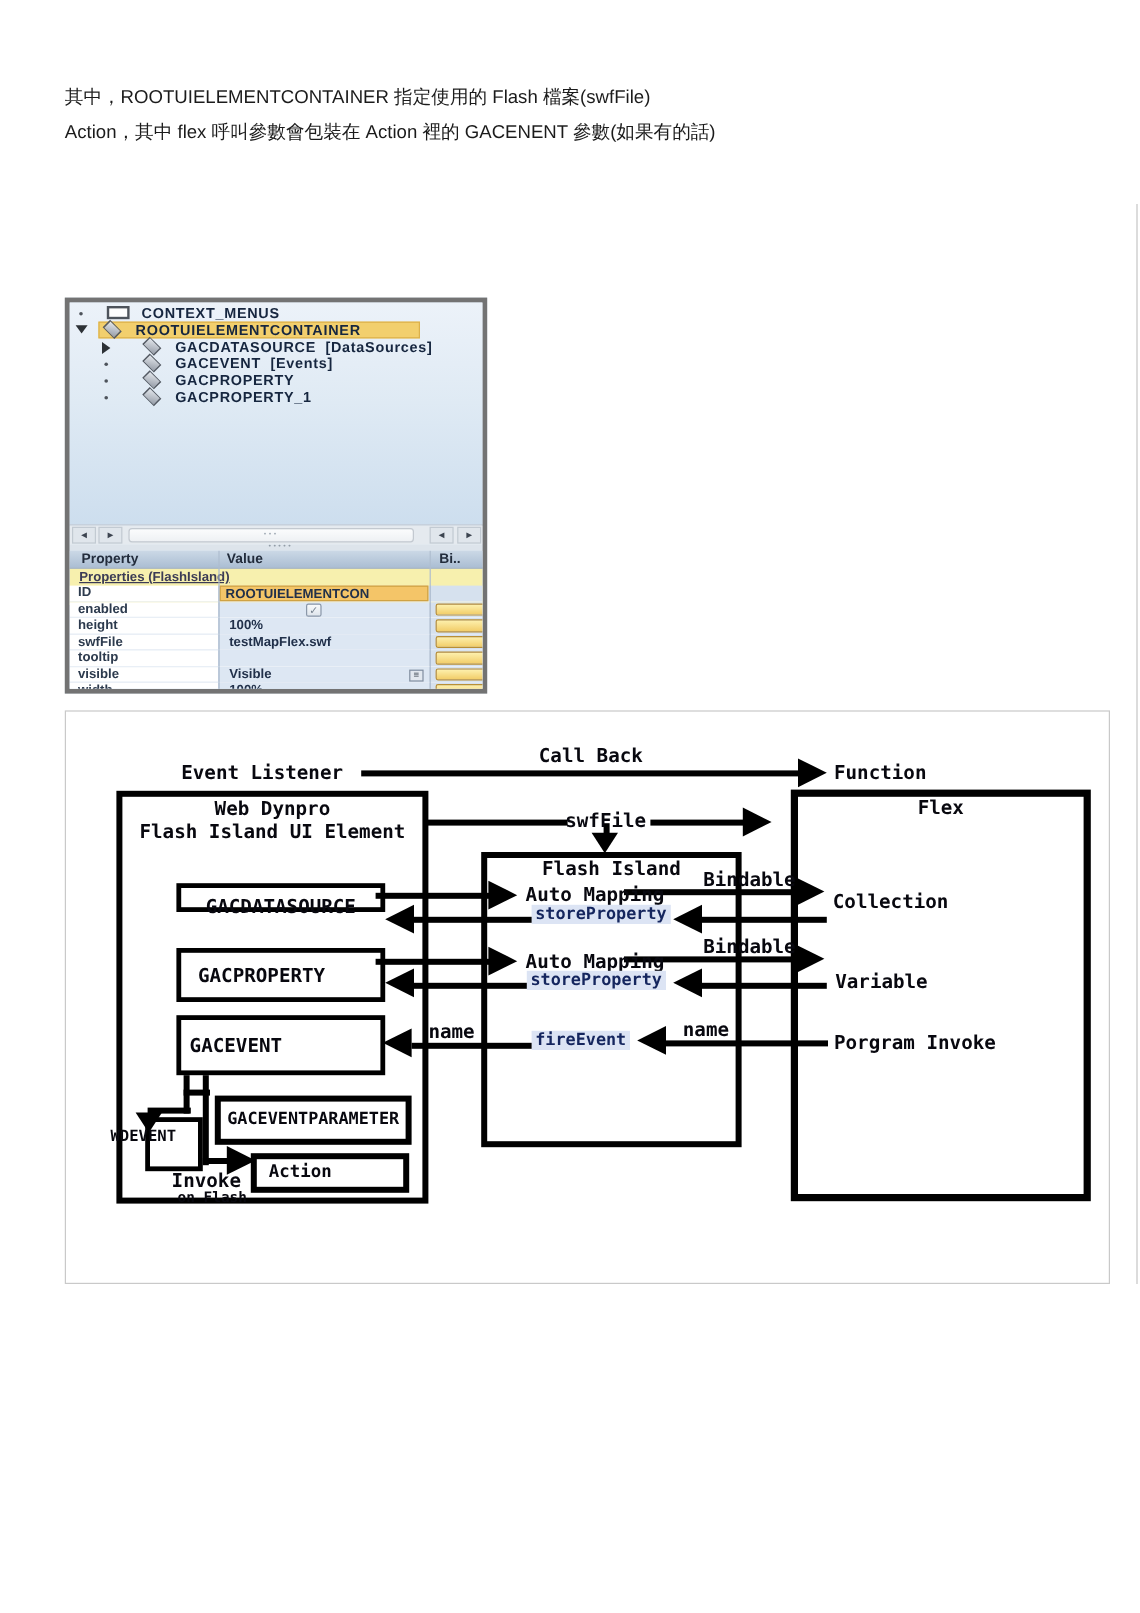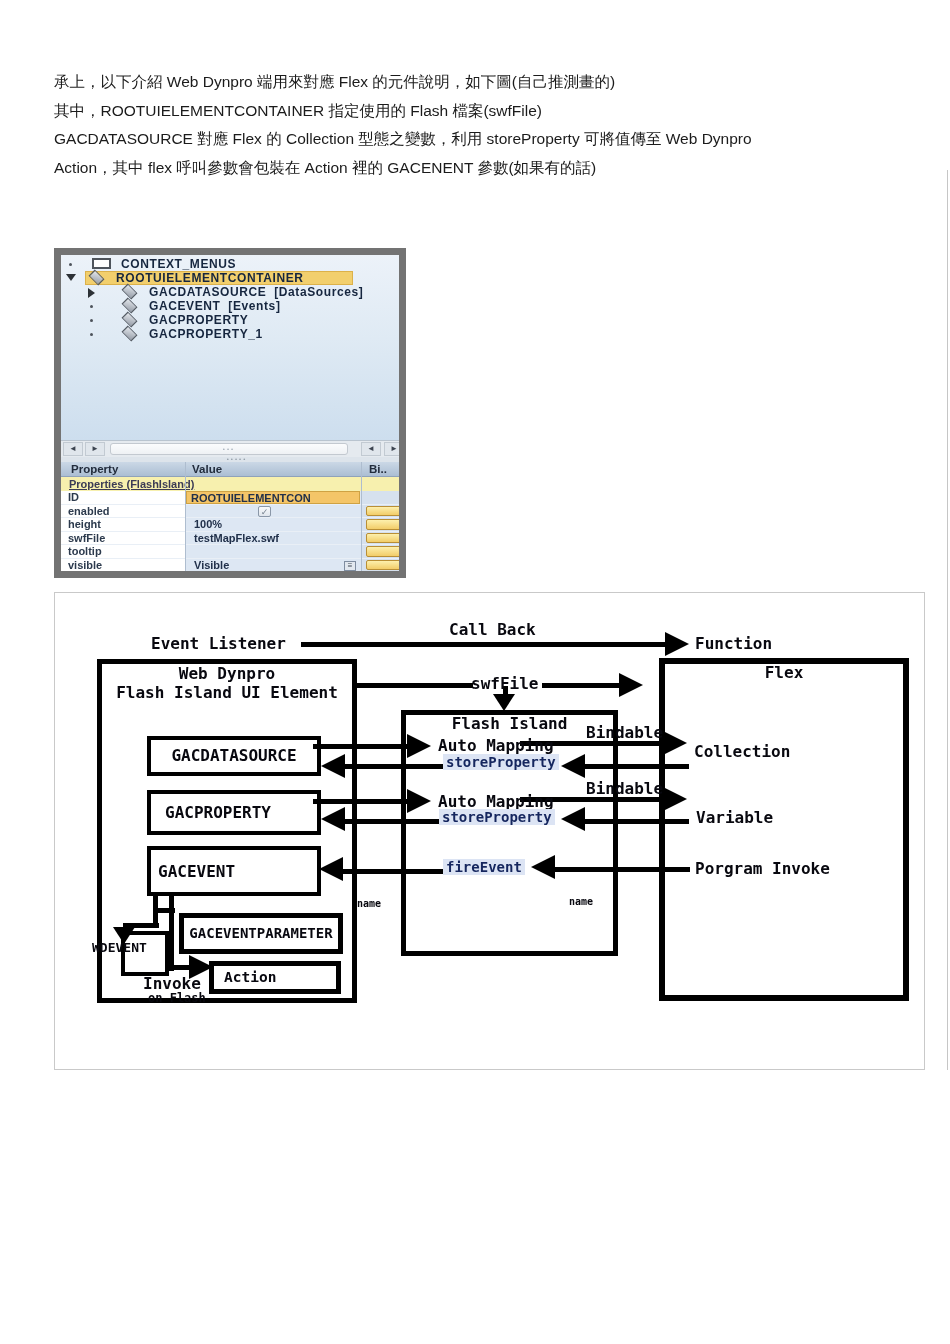--- a/index.html
+++ b/index.html
@@ -6,21 +6,21 @@
   body { background:#ffffff; }
   .page { position:relative; width:950px; height:1344px; background:#ffffff; overflow:hidden;
           font-family:"Liberation Sans", sans-serif; }
 
   
   .intro { position:absolute; left:54px; top:68px; width:880px; }
   .iline { font-size:15.5px; line-height:28.6px; color:#1b1b1b; white-space:nowrap; }
 
   
   .shot1 { position:absolute; left:54px; top:248px; width:352px; height:330px;
-           border:7px solid #737373; background:#dfe9f3; overflow:hidden; }
+           border:4px solid #737373; background:#dfe9f3; overflow:hidden; }
   .treebg { position:absolute; left:0; top:0; width:352px; height:186px;
             background:linear-gradient(180deg,#ecf2f9 0%,#dfeaf4 45%,#cddeee 100%);
             border-bottom:1px solid #b9c4cf; }
   .tlabel { position:absolute; font-size:12px; font-weight:bold; letter-spacing:.6px;
             color:#16263f; white-space:pre; }
   .dmd { position:absolute; width:11px; height:11px;
          background:linear-gradient(135deg,#e3e7ec,#969da8);
          border:1px solid #545a63; transform:rotate(45deg) scale(1.25,.8); }
   .rico { position:absolute; width:19px; height:11px; background:#fdfdfd; border:2px solid #4d535b; }
   .cdown { position:absolute; width:0; height:0; border-left:5px solid transparent;
@@ -75,41 +75,39 @@
 
   
   .diag { position:absolute; left:54px; top:592px; width:871px; height:478px;
           border:1px solid #c9c9c9; background:#ffffff; }
   .dl { position:absolute; font-family:"DejaVu Sans Mono","Liberation Mono",monospace;
         font-weight:bold; font-size:16px; color:#08080f; white-space:nowrap; z-index:6; }
   .dlc { text-align:center; }
   .code { position:absolute; font-family:"DejaVu Sans Mono","Liberation Mono",monospace;
           font-weight:bold; font-size:14px; color:#15265e; background:#dce4f4; padding:0 3px;
           white-space:nowrap; z-index:6; }
-  .sm { font-size:10px;margin-top:48px; }
+  .sm { font-size:16px; }
   .bx { position:absolute; border:5px solid #000; background:transparent; z-index:4; }
   .hln { position:absolute; height:5px; background:#000; z-index:5; }
   .vln { position:absolute; width:5px; background:#000; z-index:5; }
   .har { position:absolute; width:0; height:0; border-top:12px solid transparent;
          border-bottom:12px solid transparent; border-left:24px solid #000; z-index:5; }
   .hal { position:absolute; width:0; height:0; border-top:12px solid transparent;
          border-bottom:12px solid transparent; border-right:24px solid #000; z-index:5; }
   .had { position:absolute; width:0; height:0; border-left:11px solid transparent;
          border-right:11px solid transparent; border-top:17px solid #000; z-index:5; }
   .edge { position:absolute; left:947px; top:170px; width:1px; height:900px; background:#c6c6c6; }
 </style>
 </head>
 <body>
 
 <div class="page">
 
   <div class="intro">
-    <div class="iline">承上，以下介紹 Web Dynpro 端用來對應 Flex 的元件說明，如下圖(自己推測畫的)</div>
     <div class="iline">其中，ROOTUIELEMENTCONTAINER 指定使用的 Flash 檔案(swfFile)</div>
-    <div class="iline">GACDATASOURCE 對應 Flex 的 Collection 型態之變數，利用 storeProperty 可將值傳至 Web Dynpro</div>
     <div class="iline">Action，其中 flex 呼叫參數會包裝在 Action 裡的 GACENENT 參數(如果有的話)</div>
   </div>
 
   <div class="shot1">
     <div class="treebg"></div>
 
     <div class="tdot" style="left:8px; top:8px;"></div>
     <div class="rico" style="left:31px; top:3px;"></div>
     <div class="tlabel" style="left:60px; top:2px;">CONTEXT_MENUS</div>
 
@@ -255,21 +253,21 @@
     <div class="dl dlc" style="left:604px; top:70px; width:250px;">Flex</div>
     <div class="dl dlc" style="left:346px; top:121px; width:217px;">Flash Island</div>
 
     <div class="hln" style="left:300px; top:90px; width:118px;"></div>
     <div class="dl" style="left:416px; top:81px;">swfFile</div>
     <div class="hln" style="left:487px; top:90px; width:78px;"></div>
     <div class="har" style="left:564px; top:80px;"></div>
     <div class="vln" style="left:448px; top:93px; height:10px;"></div>
     <div class="had" style="left:438px; top:101px;"></div>
 
-    <div class="bx" style="left:92px; top:143px; width:174px; height:40px; border-width:4px;">
+    <div class="bx" style="left:92px; top:143px; width:174px; height:24px; border-width:4px;">
       <div class="dl dlc" style="left:0; top:6px; width:166px; position:absolute;">GACDATASOURCE</div>
     </div>
     <div class="bx" style="left:92px; top:197px; width:174px; height:45px; border-width:4px;">
       <div class="dl" style="left:14px; top:9px; position:absolute;">GACPROPERTY</div>
     </div>
     <div class="bx" style="left:92px; top:253px; width:174px; height:50px; border-width:4px;">
       <div class="dl" style="left:7px; top:12px; position:absolute;">GACEVENT</div>
     </div>
 
     <div class="hln" style="left:258px; top:151px; width:96px;"></div>

